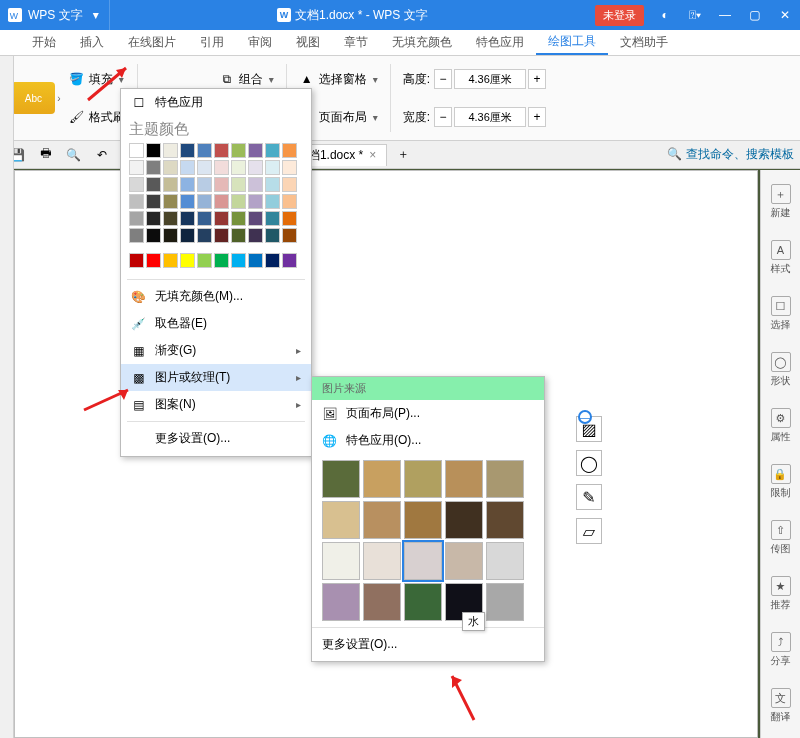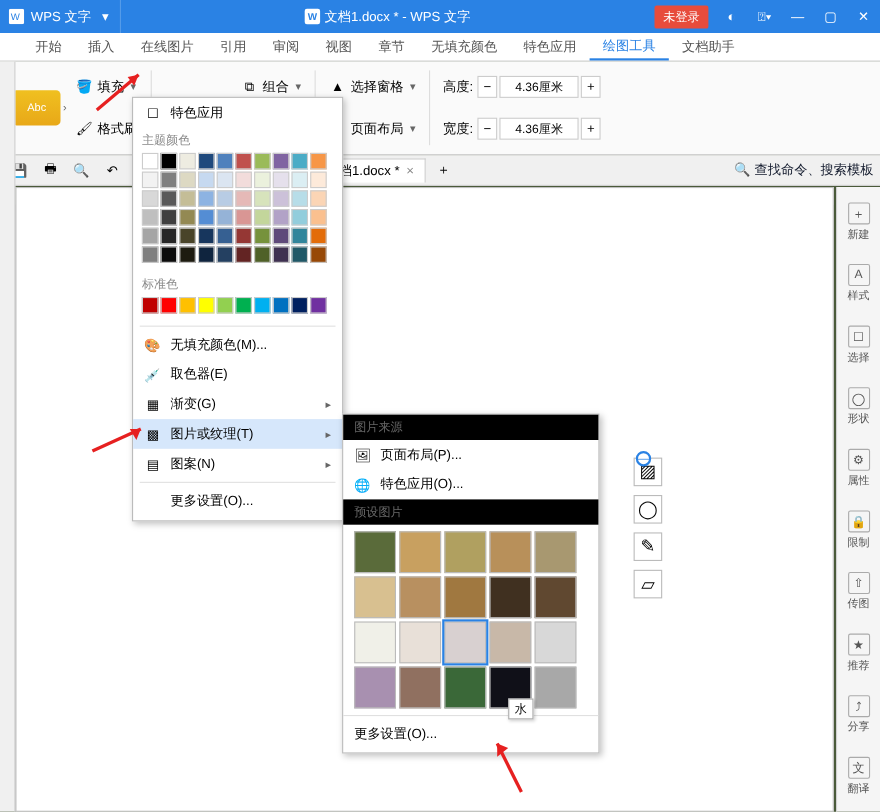--- a/index.html
+++ b/index.html
@@ -31,52 +31,52 @@
 .spin input { width: 72px; height: 20px; border: 1px solid #ccc; font-size: 11px; padding: 0 4px; text-align: center; }
 .spin button { width: 18px; height: 20px; background: #fff; border: 1px solid #ccc; cursor: pointer; font-size: 12px; }
 
 
 .qatbar { height: 28px; background: #f0f0f0; border-bottom: 1px solid #d0d0d0; display: flex; align-items: center; font-size: 12px; padding: 0 6px; gap: 4px; }
 .qatbar .qitem { width: 24px; height: 20px; display: flex; align-items: center; justify-content: center; cursor: pointer; }
 .qatbar .spacer { width: 12px; }
 .doctab { height: 22px; padding: 0 10px; background: #e8e8e8; border: 1px solid #ccc; border-bottom: none; display: flex; align-items: center; gap: 6px; cursor: pointer; }
 .doctab.active { background: #fff; }
 .doctab .x { color: #888; cursor: pointer; }
-.searchbox { margin-left: auto; color: #0f172a; }
+.searchbox { margin-left: auto; color: #0369a1; }
 
 
 .workarea { position: absolute; top: 170px; left: 14px; right: 42px; bottom: 0; background: #fff; border: 1px solid #c0c0c0; }
 .hruler { position: absolute; top:170px; left:32px; right:42px; height:16px; background:#e4e4e4; border:1px solid #c8c8c8; font-size:8px; overflow:hidden;}
 .vruler { position: absolute; top:186px; left:14px; width:18px; bottom:0; background:#888; font-size:8px; color:#fff;}
 .leftbar { position:absolute; top:56px; left:0; width:14px; bottom:0; background:#f0f0f0; border-right:1px solid #d0d0d0;}
 
 
 .sidepanel { position: absolute; top: 170px; right: 0; width: 40px; bottom: 0; background: #f5f5f5; border-left: 1px solid #d0d0d0; display: flex; flex-direction: column; align-items: center; padding-top: 14px; gap: 20px; font-size: 10px; color: #555;}
 .sidepanel .pitem { display: flex; flex-direction: column; align-items: center; gap: 2px; cursor: pointer; }
 .sidepanel .picon { width: 20px; height: 20px; border: 1px solid #aaa; border-radius: 2px; display:flex;align-items:center;justify-content:center;font-size:11px;}
 
 
 .shape-tools { position:absolute; top:416px; left:576px; display:flex; flex-direction:column; gap:8px;}
 .shape-tools div { width:26px; height:26px; background:#fff; border:1px solid #bbb; display:flex;align-items:center;justify-content:center; cursor:pointer;}
 
 
 .menu { position: absolute; top: 88px; left: 120px; width: 192px; background: #fff; border: 1px solid #bbb; box-shadow: 2px 2px 6px rgba(0,0,0,.25); font-size: 12px; padding-bottom: 4px; z-index: 10;}
 .menu .row { padding: 5px 10px; display: flex; align-items: center; gap: 8px; cursor: pointer; }
 .menu .row:hover, .menu .row.hover { background: #d6e7fb; }
-.menu .hdr { padding: 4px 8px 2px; color: #888; font-size: 11px; }
+.menu .hdr { padding: 4px 8px 2px; color: #888; font-size: 15px; }
 .swatches { padding: 2px 8px 6px; }
 .swline { display: flex; gap: 2px; margin-bottom: 2px;}
 .sw { width: 15px; height: 15px; border: 1px solid #ccc;}
 .menu-sep { height:1px; background:#e0e0e0; margin:3px 6px;}
 .arrow-r { margin-left:auto; color:#666; font-size:10px;}
 .ic { width:16px; height:16px; display:inline-flex; align-items:center; justify-content:center; font-size:12px;}
 
 
 .submenu { position:absolute; top:376px; left:311px; width:234px; background:#fff; border:1px solid #bbb; box-shadow:2px 2px 6px rgba(0,0,0,.25); font-size:12px; z-index:11;}
-.submenu .shdr { background:#000000; padding:4px 10px; color:#666; font-size:11px;}
+.submenu .shdr { background:#86efac; padding:4px 10px; color:#666; font-size:11px;}
 .submenu .row { padding:5px 10px; display:flex; align-items:center; gap:8px; cursor:pointer;}
 .texgrid { display:grid; grid-template-columns:repeat(5, 38px); gap:3px; padding:6px 10px;}
 .tex { width:38px; height:38px; border:1px solid #bbb; cursor:pointer;}
 .tooltip { position:absolute; bottom:30px; left:150px; background:#fff; border:1px solid #aaa; padding:1px 5px; font-size:11px; box-shadow:1px 1px 3px rgba(0,0,0,.2);}
 .submenu .footer { border-top:1px solid #e0e0e0; padding:8px 10px; cursor:pointer;}
 
 
 .redarrow { position:absolute; pointer-events:none; z-index:20;}
 
 .mini{ font-size:10px; color:#666;}
@@ -348,21 +348,20 @@
         <div class="sw" style="background: rgb(29, 27, 16);"></div>
         <div class="sw" style="background: rgb(15, 36, 62);"></div>
         <div class="sw" style="background: rgb(36, 64, 97);"></div>
         <div class="sw" style="background: rgb(99, 36, 35);"></div>
         <div class="sw" style="background: rgb(79, 97, 40);"></div>
         <div class="sw" style="background: rgb(63, 49, 81);"></div>
         <div class="sw" style="background: rgb(32, 88, 103);"></div>
         <div class="sw" style="background: rgb(151, 72, 6);"></div>
       </div>
     </div>
-  <div class="hdr">标准色</div>
   <div class="swatches" id="std-sw">
       <div class="swline">
         <div class="sw" style="background: rgb(192, 0, 0);"></div>
         <div class="sw" style="background: rgb(255, 0, 0);"></div>
         <div class="sw" style="background: rgb(255, 192, 0);"></div>
         <div class="sw" style="background: rgb(255, 255, 0);"></div>
         <div class="sw" style="background: rgb(146, 208, 80);"></div>
         <div class="sw" style="background: rgb(0, 176, 80);"></div>
         <div class="sw" style="background: rgb(0, 176, 240);"></div>
         <div class="sw" style="background: rgb(0, 112, 192);"></div>
@@ -403,21 +402,20 @@
 <div class="submenu">
   <div class="shdr">图片来源</div>
   <div class="row">
       <span class="ic">🖼</span>
       <span>页面布局(P)...</span>
     </div>
   <div class="row">
       <span class="ic">🌐</span>
       <span>特色应用(O)...</span>
     </div>
-  <div class="shdr">预设图片</div>
   <div class="texgrid" id="texgrid">
       <div class="tex" style="background: rgb(90, 107, 58);"></div>
       <div class="tex" style="background: rgb(200, 160, 96);"></div>
       <div class="tex" style="background: rgb(176, 160, 96);"></div>
       <div class="tex" style="background: rgb(184, 144, 90);"></div>
       <div class="tex" style="background: rgb(168, 152, 112);"></div>
       <div class="tex" style="background: rgb(216, 192, 144);"></div>
       <div class="tex" style="background: rgb(184, 144, 96);"></div>
       <div class="tex" style="background: rgb(160, 120, 64);"></div>
       <div class="tex" style="background: rgb(64, 48, 32);"></div>

